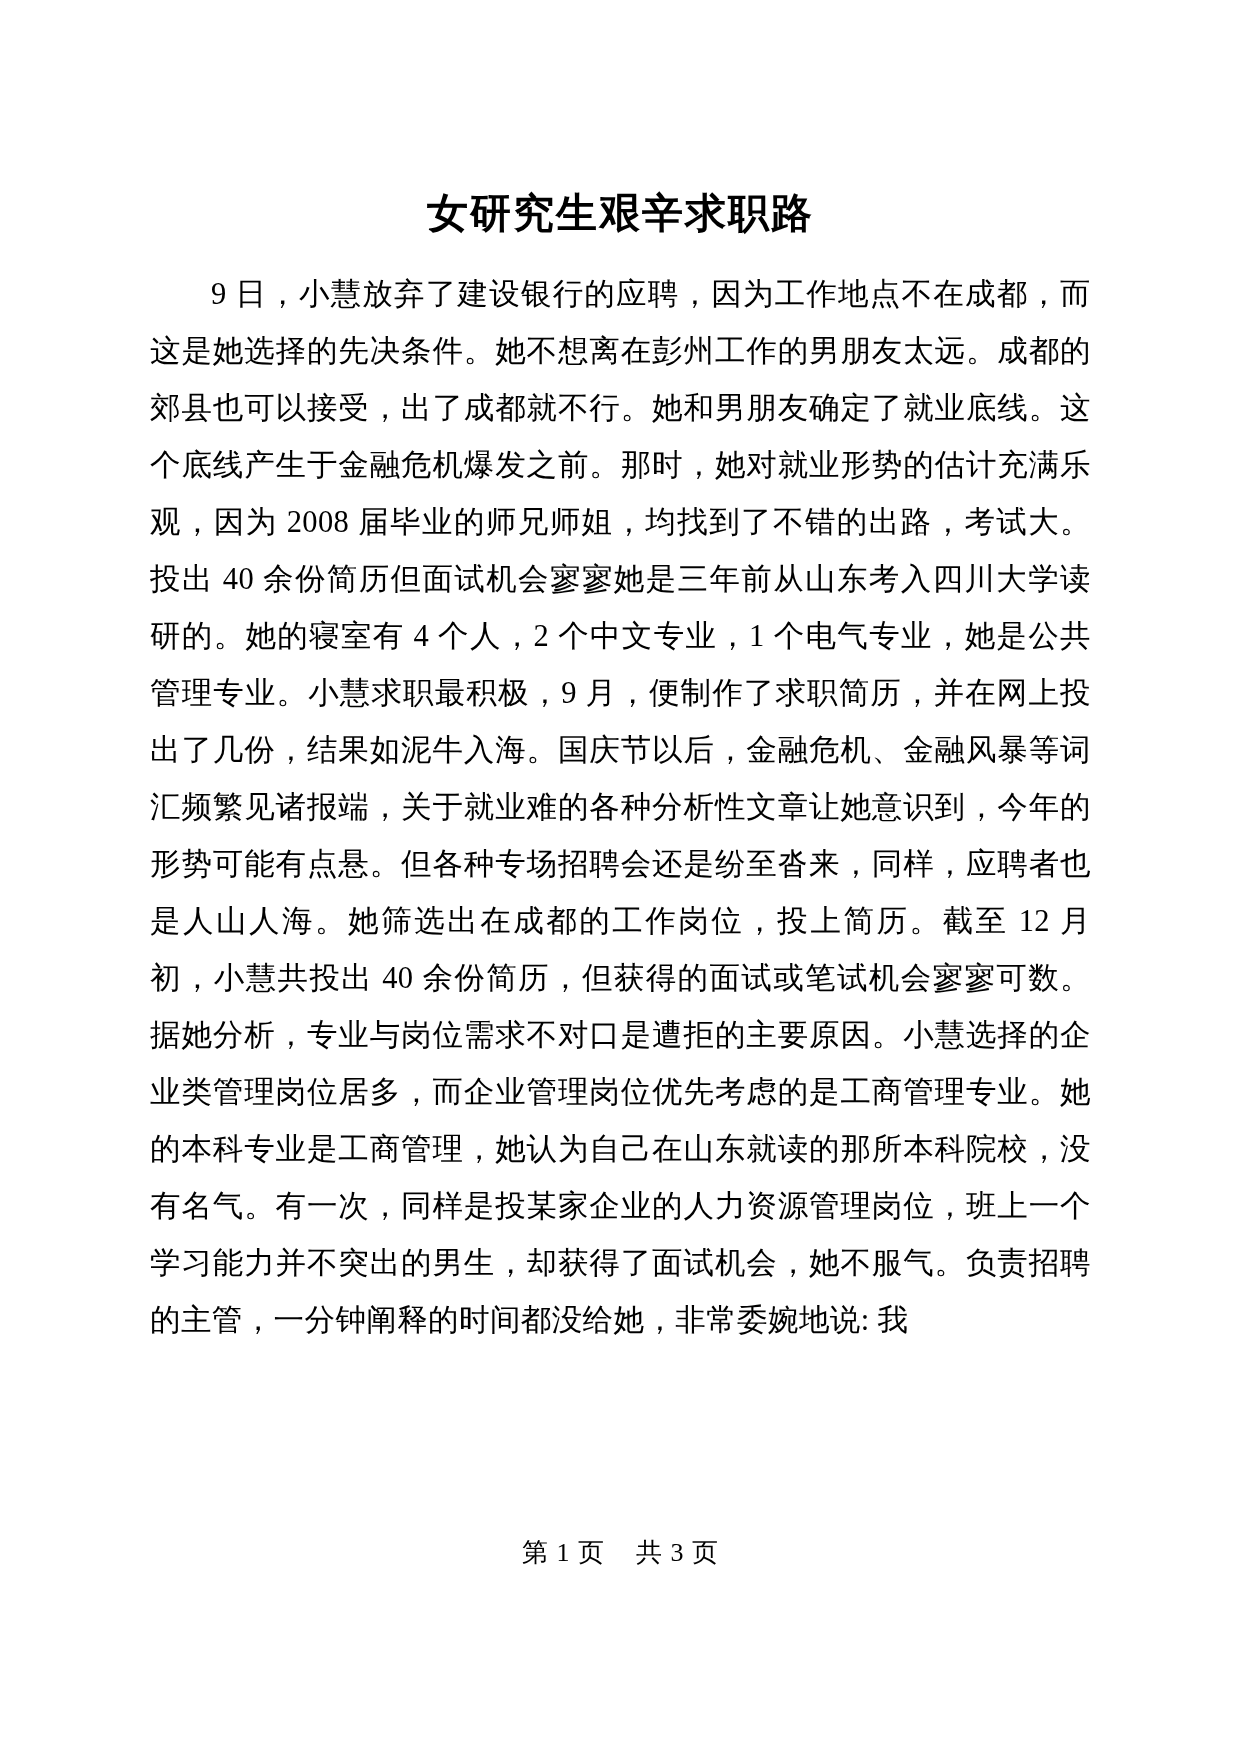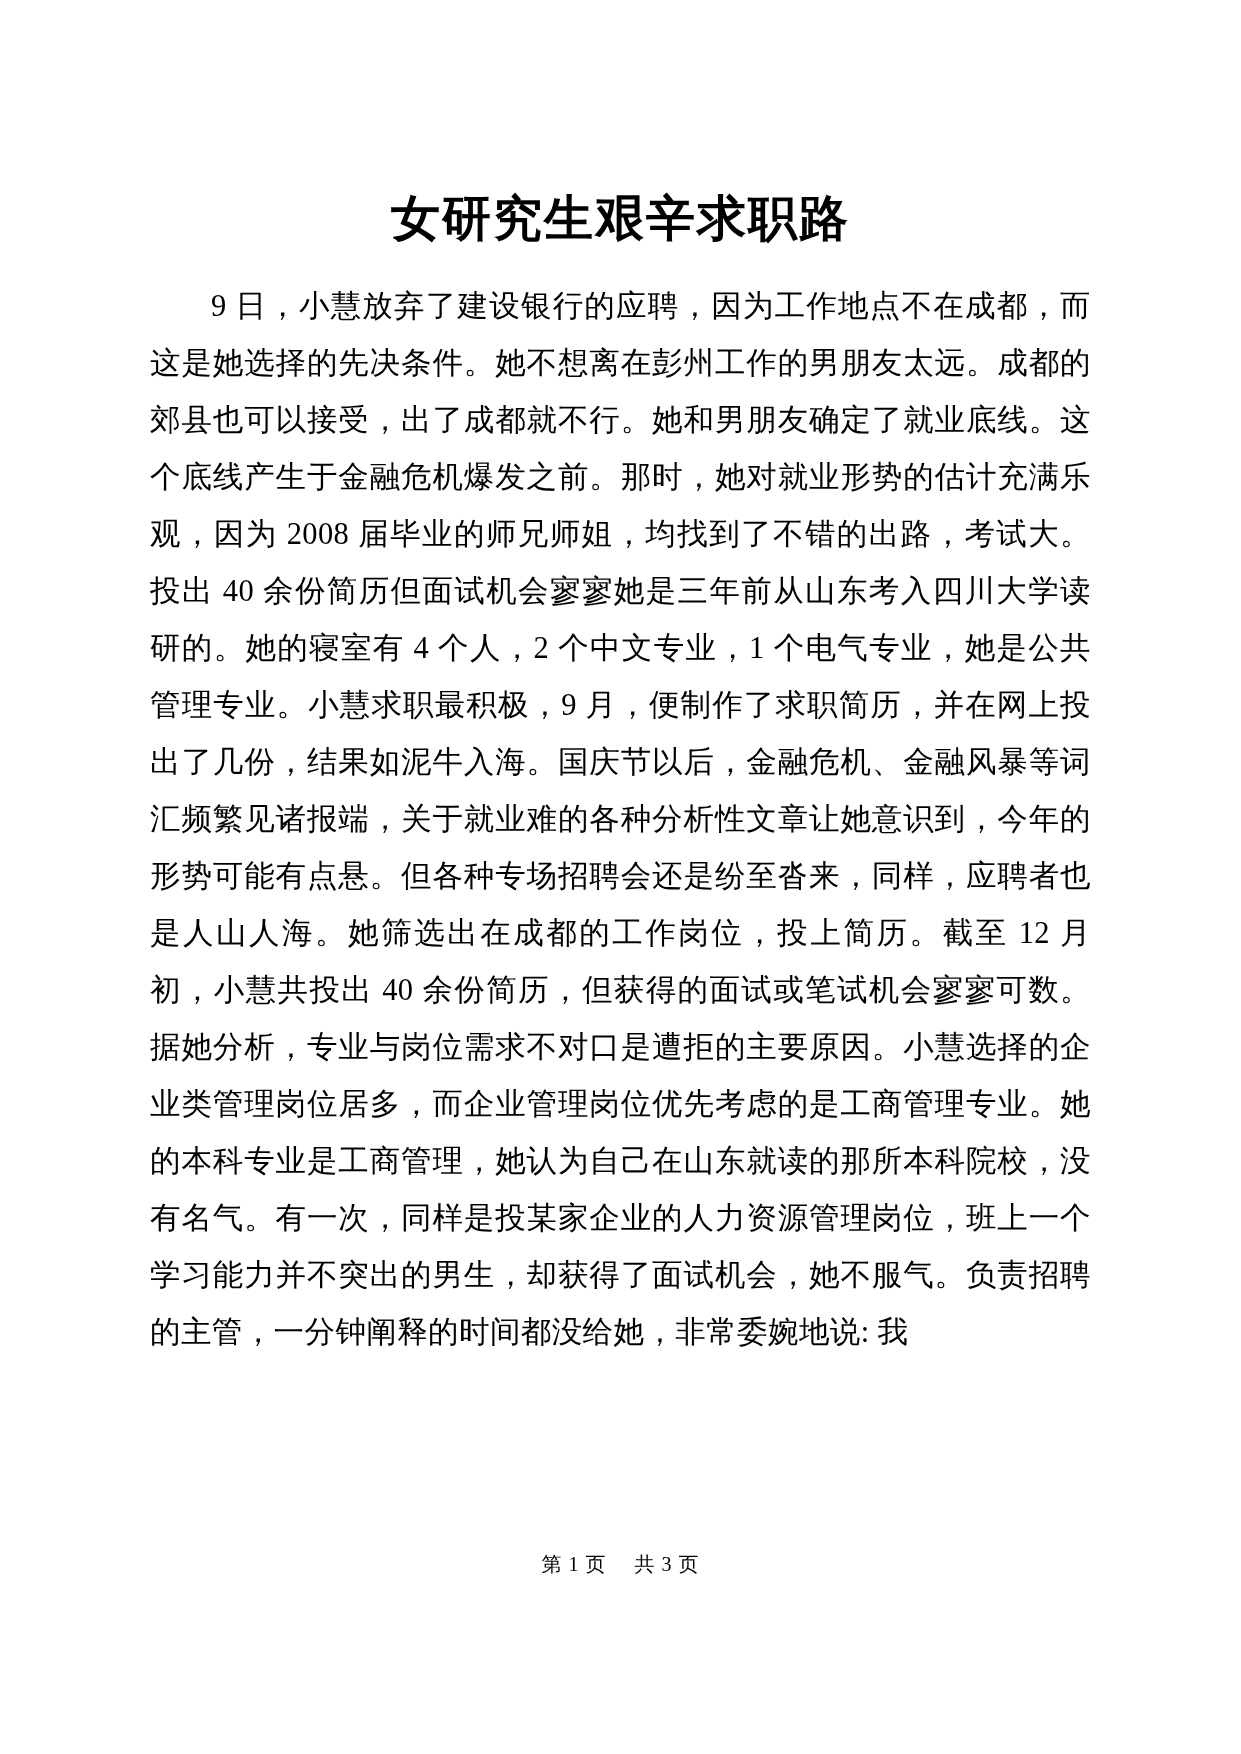--- a/index.html
+++ b/index.html
@@ -16,21 +16,21 @@
     overflow: hidden;
   }
   .page {
     box-sizing: border-box;
     width: 1241px;
     height: 1754px;
     padding: 185px 150px 0 150px;
     position: relative;
   }
   .doc-title {
-    font-size: 49px;
+    font-size: 41px;
     font-weight: bold;
     text-align: center;
     letter-spacing: 2px;
     margin: 0 0 24px 0;
     line-height: 1.4;
     font-family: "Liberation Serif", "DejaVu Serif", serif;
   }
   .doc-body {
     font-size: 30.5px;
     line-height: 57px;
@@ -38,23 +38,23 @@
     text-justify: inter-character;
     letter-spacing: 0.4px;
     text-indent: 2em;
     margin: 0;
     word-break: break-all;
   }
   .footer {
     position: absolute;
     left: 0;
     right: 0;
-    bottom: 176px;
+    bottom: 184px;
     text-align: center;
-    font-size: 20px;
+    font-size: 26px;
     letter-spacing: 1px;
   }
   .footer span {
     display: inline-block;
   }
   .footer .gap {
     display: inline-block;
     width: 16px;
   }
 </style>

